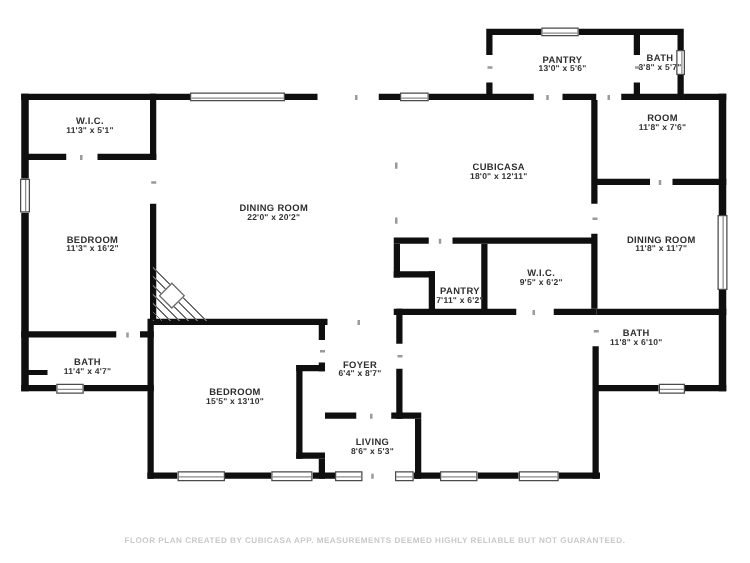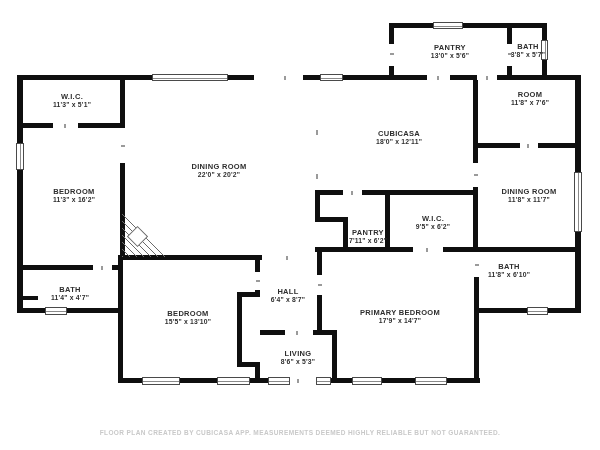--- a/index.html
+++ b/index.html
@@ -173,26 +173,22 @@
       </div>
       <div class="room-label" style="left: 70px; top: 294px;">
         <span class="rname">BATH</span>
         <span class="rdims">11'4" x 4'7"</span>
       </div>
       <div class="room-label" style="left: 188px; top: 318px;">
         <span class="rname">BEDROOM</span>
         <span class="rdims">15'5" x 13'10"</span>
       </div>
       <div class="room-label" style="left: 288px; top: 296px;">
-        <span class="rname">HALL</span>
+        <span class="rname">FOYER</span>
         <span class="rdims">6'4" x 8'7"</span>
-      </div>
-      <div class="room-label" style="left: 400px; top: 317px;">
-        <span class="rname">PRIMARY BEDROOM</span>
-        <span class="rdims">17'9" x 14'7"</span>
       </div>
       <div class="room-label" style="left: 298px; top: 358px;">
         <span class="rname">LIVING</span>
         <span class="rdims">8'6" x 5'3"</span>
       </div>
     </div>
   <div class="footer" style="top: 429px;">FLOOR PLAN CREATED BY CUBICASA APP. MEASUREMENTS DEEMED HIGHLY RELIABLE BUT NOT GUARANTEED.</div>
 </div>
 
 </body></html>

